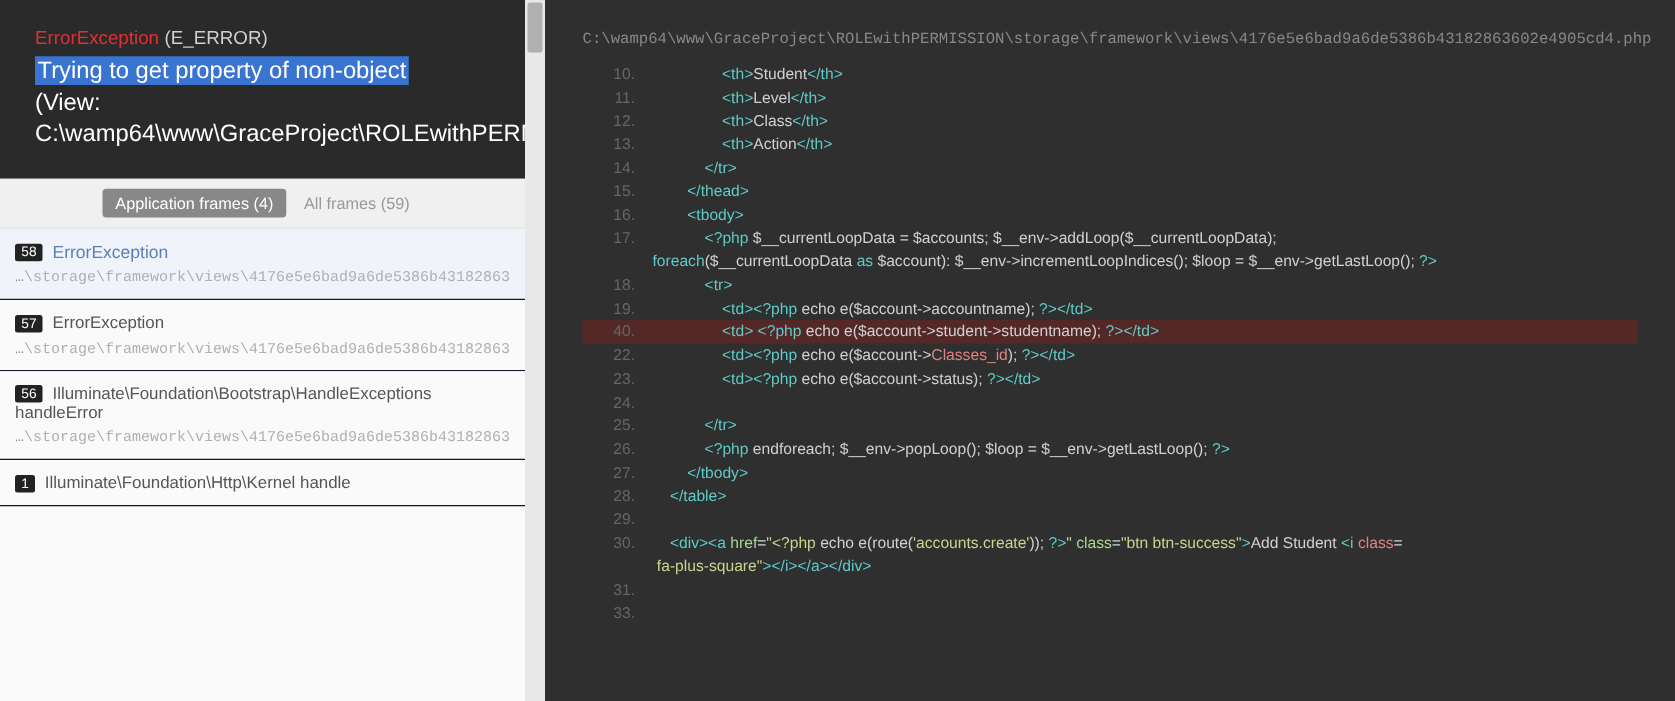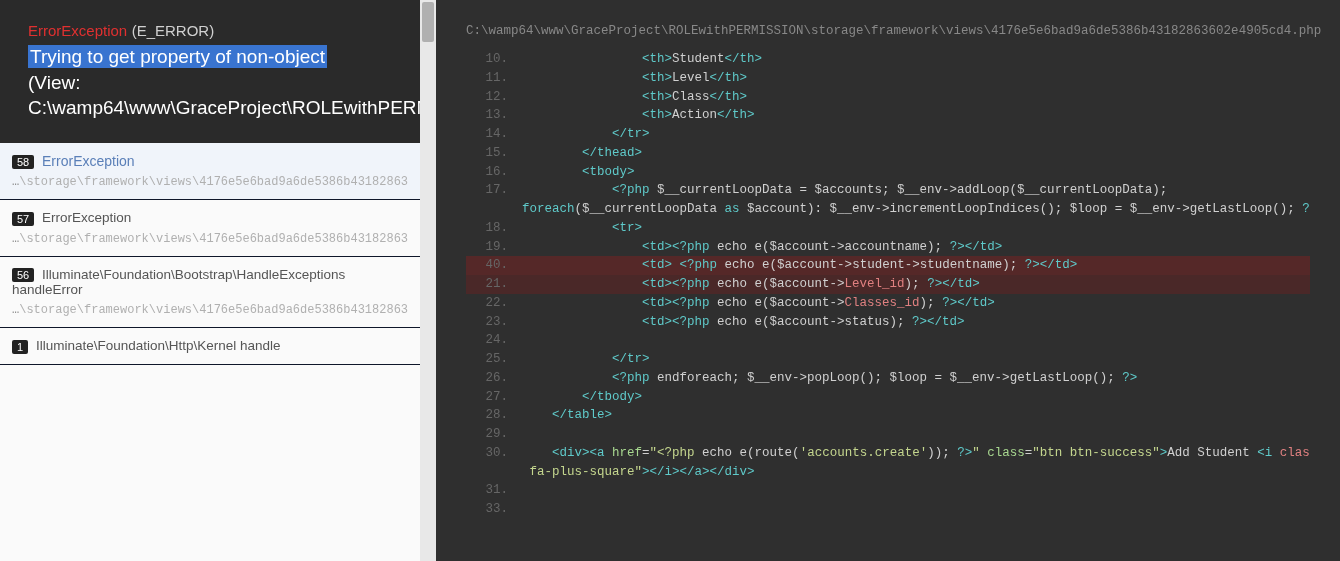--- a/index.html
+++ b/index.html
@@ -111,21 +111,21 @@
   padding: 0 30px 20px 30px;
   overflow-y: auto;
 }
 .file-path {
   font-family: Consolas, "Courier New", monospace;
   font-size: 12.5px;
   color: #888;
   padding: 24px 0 12px 0;
 }
 .code-block {
-  font-family: Liberation Mono, monospace;
+  font-family: Liberation Sans, sans-serif;
   font-size: 12.5px;
   line-height: 1.5;
 }
 .code-line {
   display: flex;
   white-space: pre;
 }
 .code-line.error-line { background: #552828; }
 .code-line.error-line2 { background: #4a2828; }
 .line-no {
@@ -150,20 +150,24 @@
 
 <div class="left-panel">
   <div class="header-block">
     <span class="exc-class">ErrorException</span>
     <span class="exc-code">(E_ERROR)</span>
     <div class="exc-msg">
       <span class="highlight">Trying to get property of non-object</span><br>
       <span>(View: </span><br>
       <span>C:\wamp64\www\GraceProject\ROLEwithPERMISSION\resources\views\accounts\index.blade.php)</span>
     </div>
+  </div>
+  <div class="tabs-row">
+    <span class="tab-btn active">Application frames (4)</span>
+    <span class="tab-btn">All frames (59)</span>
   </div>
   <div id="frames-list">
       <div class="frame-item active"><span class="frame-badge">58</span> <span class="frame-class">ErrorException</span><div class="frame-path"><span class="dots">…</span>\storage\framework\views\4176e5e6bad9a6de5386b43182863602e490</div></div>
       <div class="frame-item"><span class="frame-badge">57</span> <span class="">ErrorException</span><div class="frame-path"><span class="dots">…</span>\storage\framework\views\4176e5e6bad9a6de5386b43182863602e490</div></div>
       <div class="frame-item"><span class="frame-badge">56</span> <span class="">Illuminate\Foundation\Bootstrap\HandleExceptions handleError</span><div class="frame-path"><span class="dots">…</span>\storage\framework\views\4176e5e6bad9a6de5386b43182863602e490</div></div>
       <div class="frame-item"><span class="frame-badge">1</span> <span class="">Illuminate\Foundation\Http\Kernel handle</span></div>
     </div>
 </div>
 
 <div class="scroll-v">
@@ -178,21 +182,20 @@
       <div class="code-line"><span class="line-no">12.</span><span class="line-content">                <span class="tag">&lt;th&gt;</span>Class<span class="tag">&lt;/th&gt;</span></span></div>
       <div class="code-line"><span class="line-no">13.</span><span class="line-content">                <span class="tag">&lt;th&gt;</span>Action<span class="tag">&lt;/th&gt;</span></span></div>
       <div class="code-line"><span class="line-no">14.</span><span class="line-content">            <span class="tag">&lt;/tr&gt;</span></span></div>
       <div class="code-line"><span class="line-no">15.</span><span class="line-content">        <span class="tag">&lt;/thead&gt;</span></span></div>
       <div class="code-line"><span class="line-no">16.</span><span class="line-content">        <span class="tag">&lt;tbody&gt;</span></span></div>
       <div class="code-line"><span class="line-no">17.</span><span class="line-content">            <span class="tag">&lt;?php</span> $__currentLoopData = $accounts; $__env<span class="op">-&gt;</span>addLoop($__currentLoopData);</span></div>
       <div class="code-line"><span class="line-no"></span><span class="line-content"><span class="keyword">foreach</span>($__currentLoopData <span class="keyword">as</span> $account): $__env<span class="op">-&gt;</span>incrementLoopIndices(); $loop = $__env<span class="op">-&gt;</span>getLastLoop(); <span class="tag">?&gt;</span></span></div>
       <div class="code-line"><span class="line-no">18.</span><span class="line-content">            <span class="tag">&lt;tr&gt;</span></span></div>
       <div class="code-line"><span class="line-no">19.</span><span class="line-content">                <span class="tag">&lt;td&gt;&lt;?php</span> echo e($account<span class="op">-&gt;</span>accountname); <span class="tag">?&gt;&lt;/td&gt;</span></span></div>
       <div class="code-line error-line"><span class="line-no">40.</span><span class="line-content">                <span class="tag">&lt;td&gt;</span> <span class="tag">&lt;?php</span> echo e($account<span class="op">-&gt;</span>student<span class="op">-&gt;</span>studentname); <span class="tag">?&gt;&lt;/td&gt;</span></span></div>
-      <div class="code-line error-line2"><span class="line-no">21.</span><span class="line-content">                <span class="tag">&lt;td&gt;&lt;?php</span> echo e($account<span class="op">-&gt;</span><span class="err-prop">Level_id</span>); <span class="tag">?&gt;&lt;/td&gt;</span></span></div>
       <div class="code-line"><span class="line-no">22.</span><span class="line-content">                <span class="tag">&lt;td&gt;&lt;?php</span> echo e($account<span class="op">-&gt;</span><span class="err-prop">Classes_id</span>); <span class="tag">?&gt;&lt;/td&gt;</span></span></div>
       <div class="code-line"><span class="line-no">23.</span><span class="line-content">                <span class="tag">&lt;td&gt;&lt;?php</span> echo e($account<span class="op">-&gt;</span>status); <span class="tag">?&gt;&lt;/td&gt;</span></span></div>
       <div class="code-line"><span class="line-no">24.</span><span class="line-content"></span></div>
       <div class="code-line"><span class="line-no">25.</span><span class="line-content">            <span class="tag">&lt;/tr&gt;</span></span></div>
       <div class="code-line"><span class="line-no">26.</span><span class="line-content">            <span class="tag">&lt;?php</span> endforeach; $__env<span class="op">-&gt;</span>popLoop(); $loop = $__env<span class="op">-&gt;</span>getLastLoop(); <span class="tag">?&gt;</span></span></div>
       <div class="code-line"><span class="line-no">27.</span><span class="line-content">        <span class="tag">&lt;/tbody&gt;</span></span></div>
       <div class="code-line"><span class="line-no">28.</span><span class="line-content">    <span class="tag">&lt;/table&gt;</span></span></div>
       <div class="code-line"><span class="line-no">29.</span><span class="line-content"></span></div>
       <div class="code-line"><span class="line-no">30.</span><span class="line-content">    <span class="tag">&lt;div&gt;&lt;a</span> <span class="attr">href</span>=<span class="str">"&lt;?php</span> echo e(route(<span class="str">'accounts.create'</span>)); <span class="tag">?&gt;</span><span class="str">"</span> <span class="attr">class</span>=<span class="str">"btn btn-success"</span><span class="tag">&gt;</span>Add Student <span class="tag">&lt;i</span> <span class="cls">class</span>=</span></div>
       <div class="code-line"><span class="line-no"></span><span class="line-content"> <span class="str">fa-plus-square"</span><span class="tag">&gt;&lt;/i&gt;&lt;/a&gt;&lt;/div&gt;</span></span></div>

